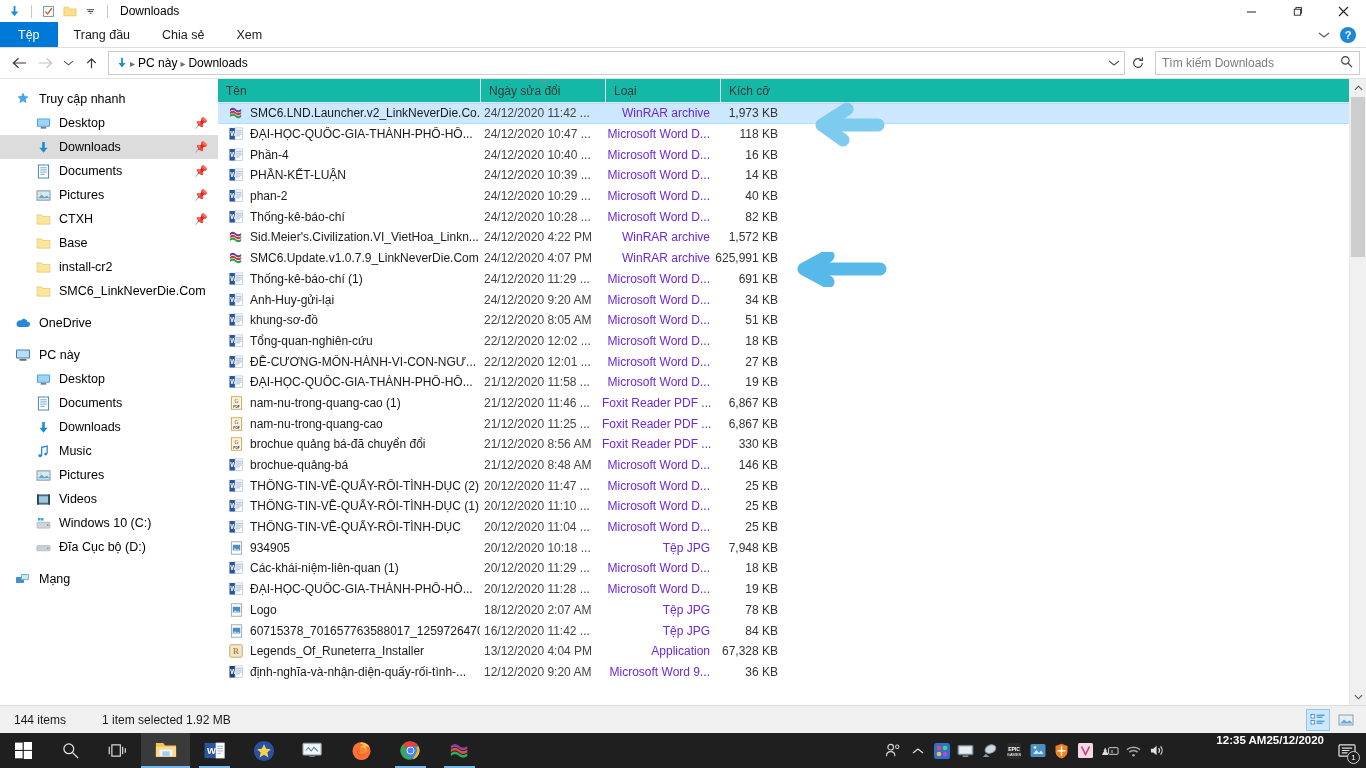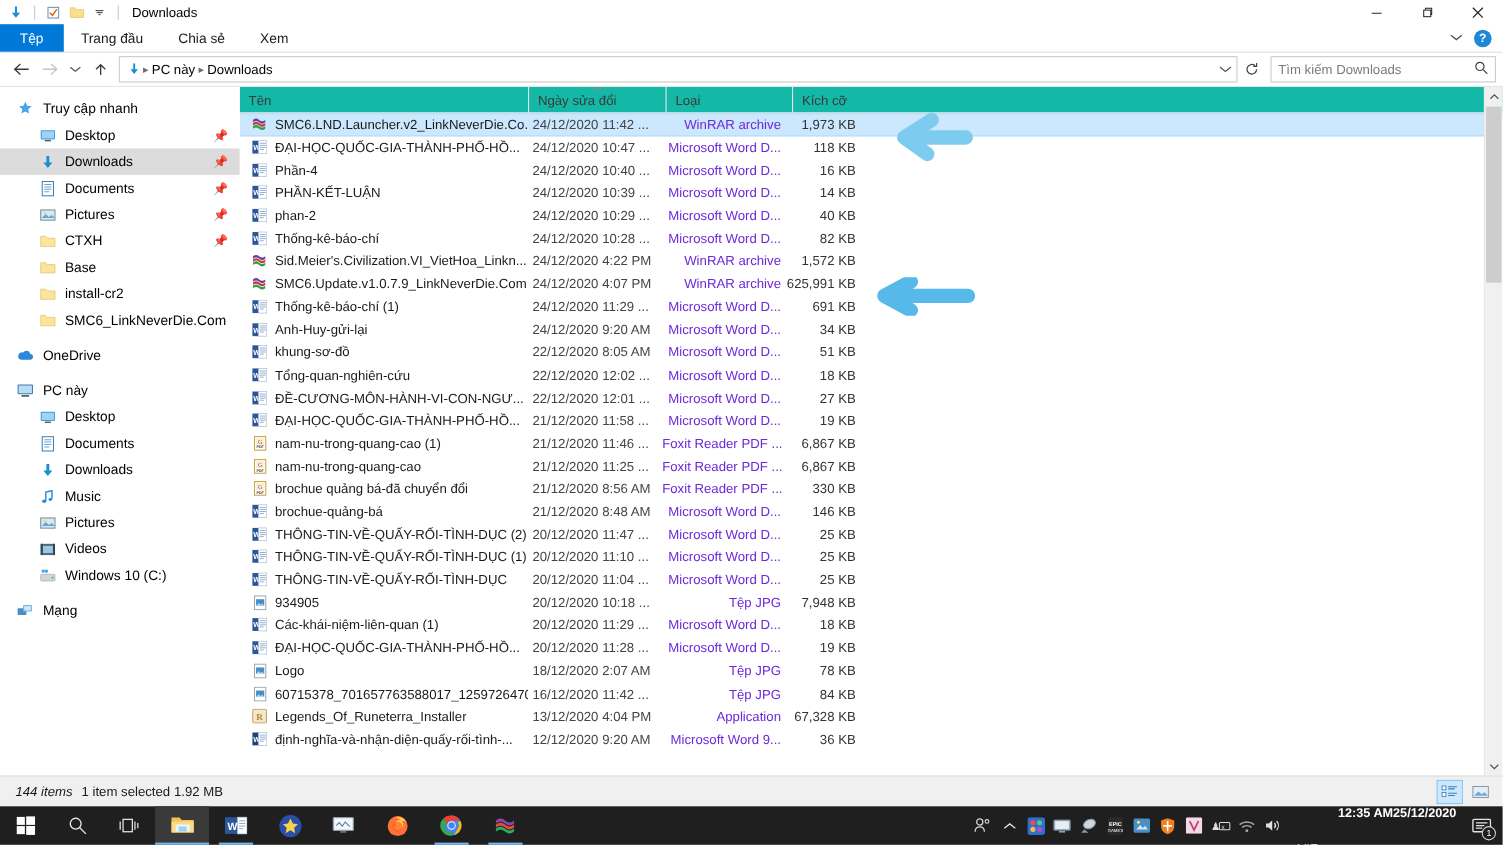--- a/index.html
+++ b/index.html
@@ -134,21 +134,21 @@
     background: #cdcdcd;
   }
 
   
   .statusbar {
     position: absolute; bottom: 0; left: 0; right: 0; height: 28px;
     background: #f0f0f0; border-top: 1px solid #dcdcdc;
     display: flex; align-items: center; padding-left: 14px;
     font-size: 12px; color: #1a1a1a; gap: 0;
   }
-  .st-items { margin-right: 8px; font-style: italic; }
+  .st-items { margin-right: 36px; }
   .st-sel { }
   .viewbtns { position: absolute; right: 8px; display: flex; gap: 4px; align-items: center; }
   .vb {
     width: 24px; height: 22px; display: flex; align-items: center; justify-content: center;
   }
   .vb.active { background: #cce8ff; border: 1px solid #8fc7ef; }
 
   
   .anno { position: absolute; pointer-events: none; }
 
@@ -478,20 +478,29 @@
         <span class="nicon">
           <svg width="15" height="13" viewBox="0 0 16 14">
               <rect x="1" y="5.5" width="14" height="6.5" rx="1" fill="#cfd6dc" stroke="#9aa5ad" stroke-width="0.6"></rect>
               <circle cx="12.6" cy="8.8" r="0.9" fill="#5aa84f"></circle>
               <rect x="2" y="1" width="2.8" height="2.8" fill="#3ba5e0"></rect>
               <rect x="5.2" y="1" width="2.8" height="2.8" fill="#3ba5e0"></rect>
             </svg>
         </span>
         <span>Windows 10 (C:)</span>
       </div>
+      <div class="nav-item lvl1">
+        <span class="nicon">
+          <svg width="15" height="11" viewBox="0 0 16 11">
+              <rect x="1" y="3.5" width="14" height="5.5" rx="1" fill="#c8cfd6" stroke="#98a3ab" stroke-width="0.6"></rect>
+              <circle cx="12.6" cy="6.3" r="0.8" fill="#5aa84f"></circle>
+            </svg>
+        </span>
+        <span>Đĩa Cục bộ (D:)</span>
+      </div>
 
       <div class="nav-gap"></div>
 
       <div class="nav-item lvl0">
         <span class="nicon">
           <svg width="16" height="14" viewBox="0 0 16 14">
               <rect x="1" y="5" width="8" height="6" rx="0.8" fill="#4a8fc4"></rect>
               <rect x="6" y="2" width="8" height="6" rx="0.8" fill="#6fb5e0"></rect>
               <rect x="7" y="3" width="6" height="4" fill="#cfe8f7"></rect>
             </svg>

